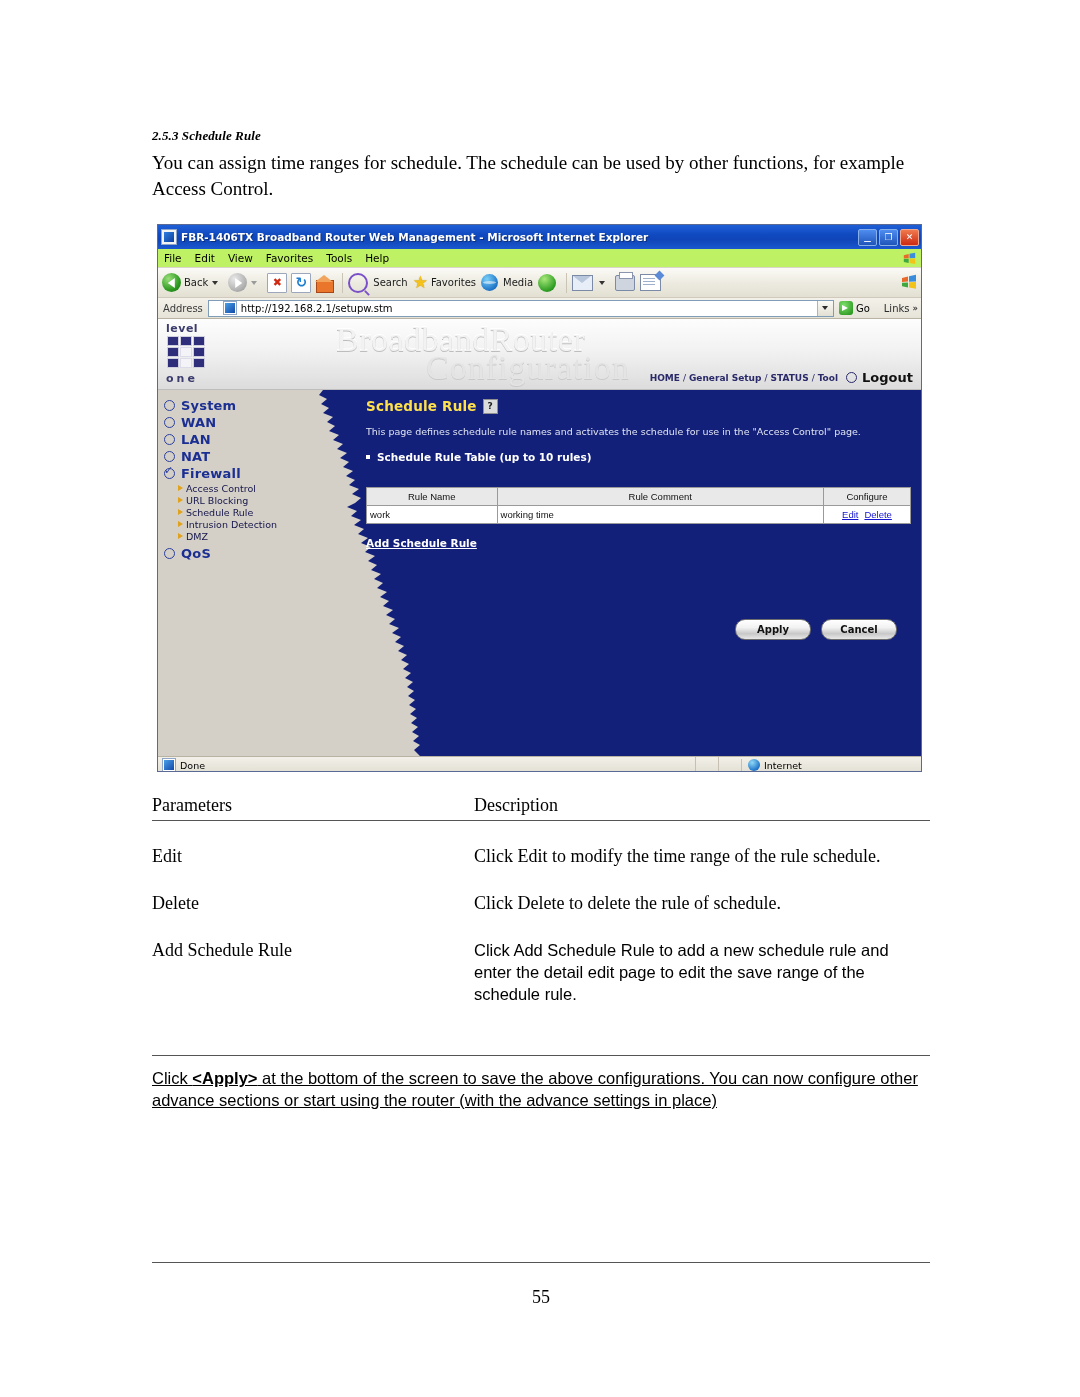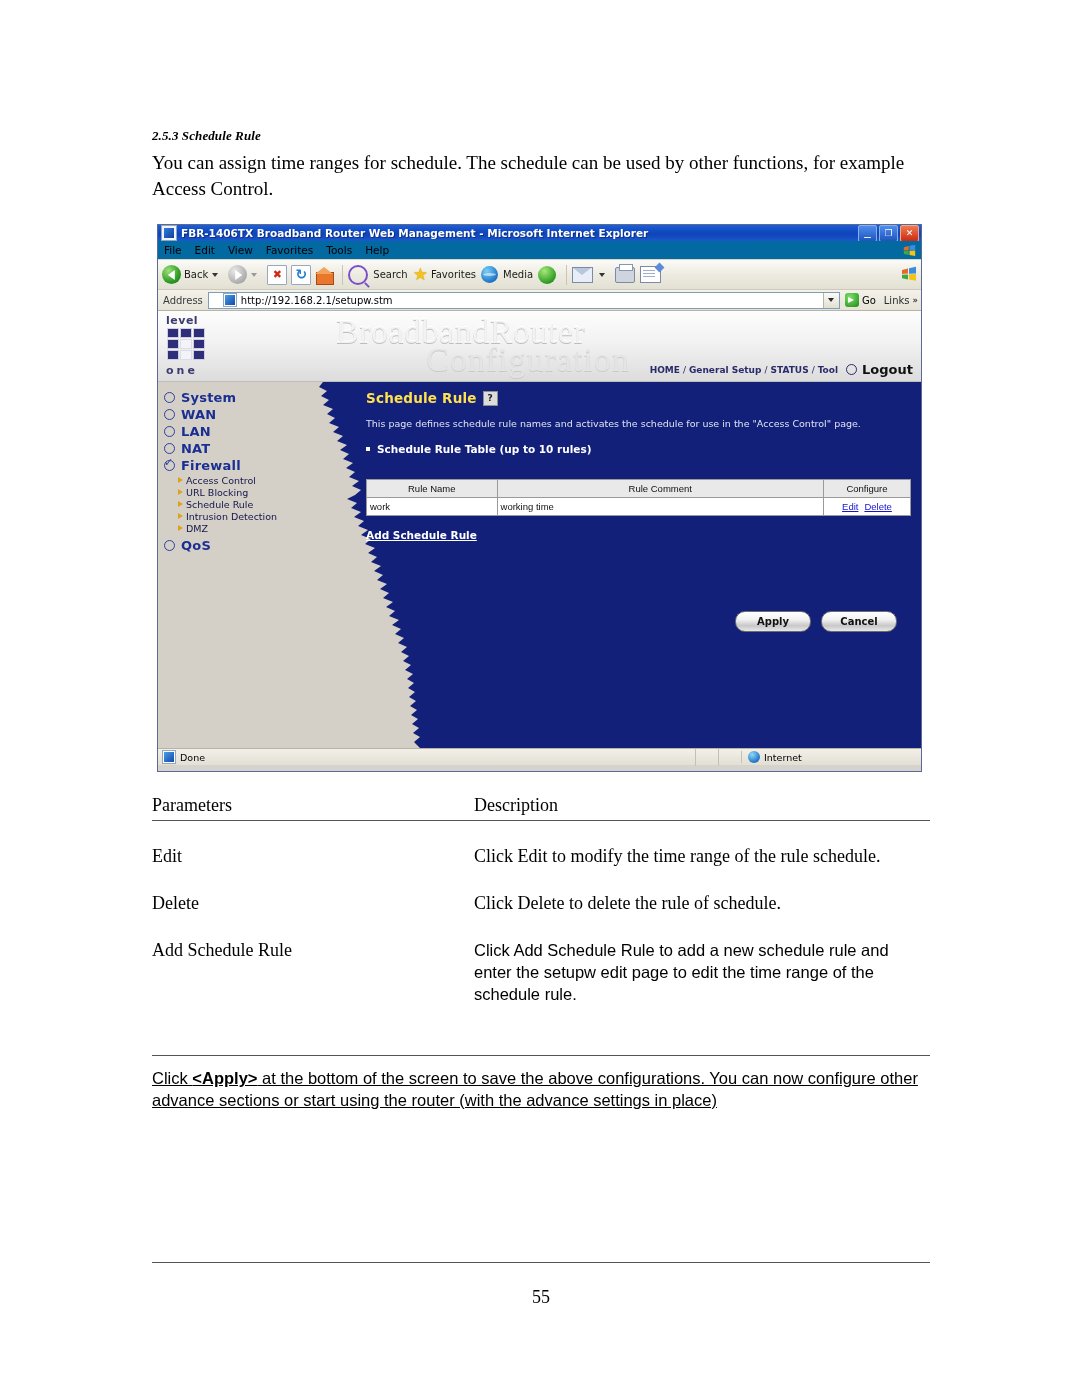--- a/index.html
+++ b/index.html
@@ -45,21 +45,21 @@
     height: 548px;
     border: 1px solid #5a6a94;
     background: #d6d3ce;
     box-sizing: border-box;
     font-family: "DejaVu Sans", sans-serif;
     overflow: hidden;
   }
 
   
   .titlebar {
-    height: 16px;
+    height: 24px;
     background: linear-gradient(180deg,#1f5fd6 0%,#1049c0 42%,#0f45b8 60%,#1b58cf 100%);
     display: flex;
     align-items: center;
     padding: 0 2px 0 3px;
     box-sizing: border-box;
   }
   .tb-icon {
     width: 14px; height: 14px;
     background: #f4f4f4;
     border: 1px solid #8fa6c8;
@@ -89,21 +89,21 @@
     position: relative;
     background: linear-gradient(180deg,#4f8df0,#1f55bb);
   }
   .tb-btn.close { background: linear-gradient(180deg,#f07a4f,#cc2a14); border-color:#f0a98e;}
   .tb-btn .g { position:absolute; left:0; top:0; right:0; bottom:0; color:#fff; font-size:9px; line-height:14px; text-align:center; font-family:"DejaVu Sans",sans-serif;}
   .tb-btn.min .g { line-height: 10px; font-size: 13px; }
 
   
   .menubar {
     height: 19px;
-    background: #0369a1;
+    background: #bef264;
     border-bottom: 1px solid #d9d5cb;
     display: flex;
     align-items: center;
     padding-left: 6px;
     box-sizing: border-box;
     position: relative;
   }
   .menubar .mi {
     font-size: 10.5px;
     color: #000;
@@ -192,21 +192,21 @@
     position:absolute; right:0; top:0; width:15px; height:15px;
     display:flex; align-items:center; justify-content:center;
     background: linear-gradient(180deg,#fbfaf6,#e2dfd3);
     border-left:1px solid #b9b3a3;
   }
   .addrfield .ddn i { width:0;height:0;border-left:3px solid transparent;border-right:3px solid transparent;border-top:4px solid #2b2b2b; font-style:normal;}
   .gobtn { display:flex; align-items:center; margin-left:5px; white-space:nowrap;}
   .gobtn .ga { width:14px;height:14px;border-radius:3px;background:radial-gradient(circle at 35% 30%,#7de06b,#1d8b14); position:relative; margin-right:3px;}
   .gobtn .ga:after{content:""; position:absolute; left:3px; top:4px; width:0;height:0;border-top:3px solid transparent;border-bottom:3px solid transparent;border-left:6px solid #fff;}
   .gobtn .gl { font-size:10px; }
-  .linksw { font-size:10px; margin-left:8px; color:#2b2b2b;}
+  .linksw { font-size:10px; margin-left:14px; color:#2b2b2b;}
   .chev { font-size:9px; margin-left:3px; vertical-align:super;}
 
   
   .viewport {
     position: relative;
     height: 437px;
     background: #ffffff;
     overflow: hidden;
   }
 
@@ -666,21 +666,21 @@
     <div class="c2">Click Edit to modify the time range of the rule schedule.</div>
   </div>
 
   <div class="prow">
     <div class="c1">Delete</div>
     <div class="c2">Click Delete to delete the rule of schedule.</div>
   </div>
 
   <div class="prow sans">
     <div class="c1" style="font-family:'Liberation Serif',serif;font-size:18px;">Add Schedule Rule</div>
-    <div class="c2">Click Add Schedule Rule to add a new schedule rule and enter the setupw edit page to edit the time range of the schedule rule.</div>
+    <div class="c2">Click Add Schedule Rule to add a new schedule rule and enter the detail edit page to edit the save range of the schedule rule.</div>
   </div>
 </div>
 
 <div class="footnote">
   <div class="rule"></div>
   <p><span>Click </span><b>&lt;Apply&gt;</b><span> at the bottom of the screen to save the above configurations. You can now configure other advance sections or start using the router (with the advance settings in place)</span></p>
 </div>
 
 <div class="pagefoot">
   <div class="rule"></div>

